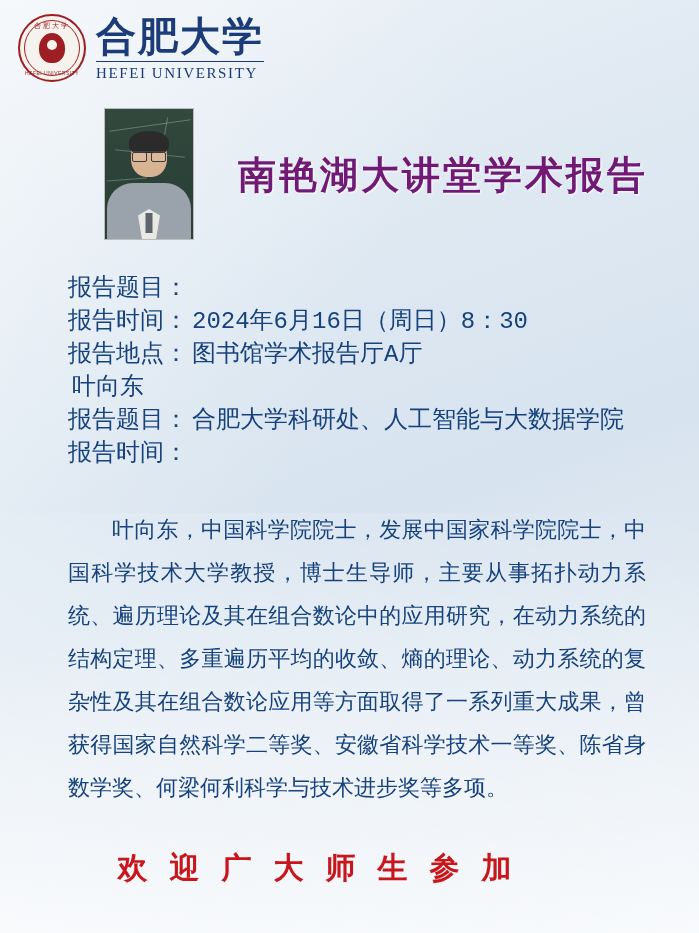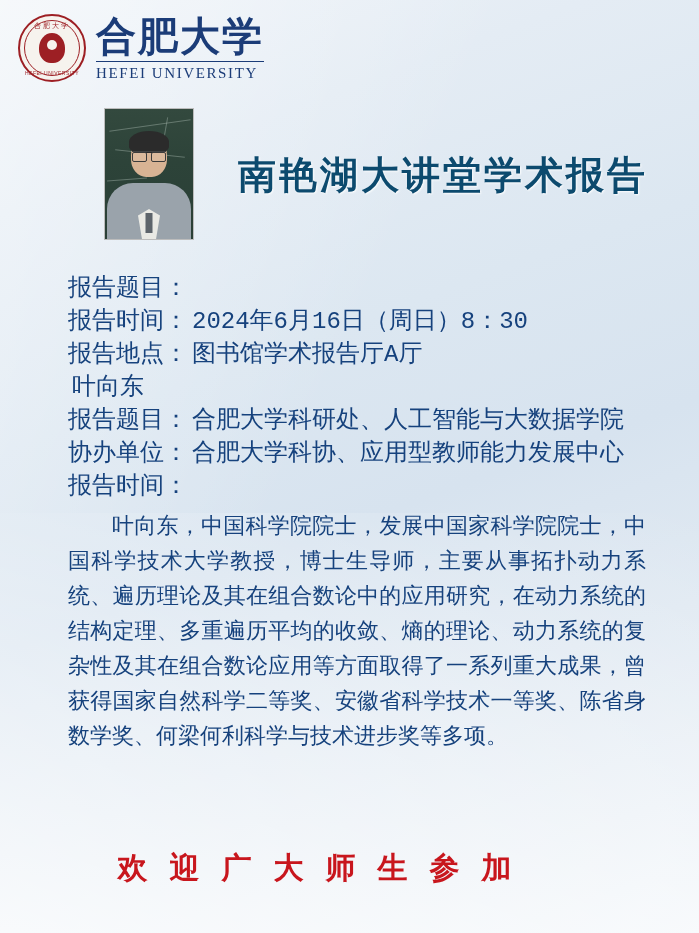--- a/index.html
+++ b/index.html
@@ -231,21 +231,21 @@
     width: 7px;
     height: 20px;
     background: #5d646b;
   }
   .main-title {
     position: absolute;
     left: 238px;
     top: 42px;
     font-size: 38px;
     letter-spacing: 3px;
-    color: #0c4a6e;
+    color: #701a75;
     font-weight: bold;
     text-shadow: 1px 1px 2px rgba(255,255,255,0.9);
     font-family: "Liberation Serif", "DejaVu Serif", serif;
     white-space: nowrap;
   }
 
   
   .info-block {
     position: absolute;
     left: 68px;
@@ -270,21 +270,21 @@
     margin-left: 4px;
   }
 
   
   .bio {
     position: absolute;
     left: 68px;
     top: 508px;
     width: 578px;
     font-size: 22px;
-    line-height: 35px;
+    line-height: 43px;
     color: #16427d;
     text-align: justify;
     text-indent: 2em;
     font-family: "Liberation Serif", "DejaVu Serif", serif;
   }
 
   
   .footer {
     position: absolute;
     left: 0;
@@ -347,24 +347,20 @@
       <span class="info-value">图书馆学术报告厅A厅</span>
     </div>
     <div class="info-row">
       <span class="info-value">叶向东</span>
     </div>
     <div class="info-row">
       <span class="info-label">报告题目：</span>
       <span class="info-value">合肥大学科研处、人工智能与大数据学院</span>
     </div>
     <div class="info-row">
-      <span class="info-label">协办单位：</span>
-      <span class="info-value">合肥大学科协、应用型教师能力发展中心</span>
-    </div>
-    <div class="info-row">
       <span class="info-label">报告时间：</span>
       <span class="info-value"></span>
     </div>
   </div>
 
   <div class="bio">叶向东，中国科学院院士，发展中国家科学院院士，中国科学技术大学教授，博士生导师，主要从事拓扑动力系统、遍历理论及其在组合数论中的应用研究，在动力系统的结构定理、多重遍历平均的收敛、熵的理论、动力系统的复杂性及其在组合数论应用等方面取得了一系列重大成果，曾获得国家自然科学二等奖、安徽省科学技术一等奖、陈省身数学奖、何梁何利科学与技术进步奖等多项。</div>
 
   <div class="footer">欢迎广大师生参加</div>
 </div>
 

